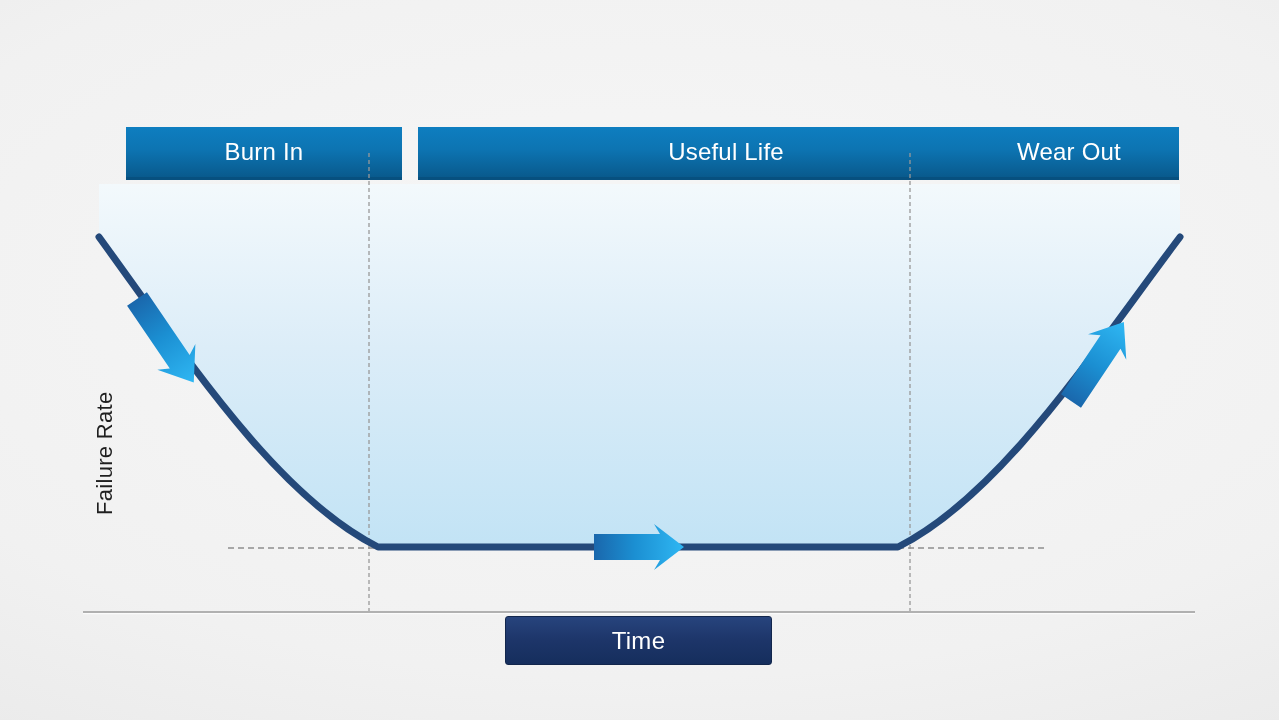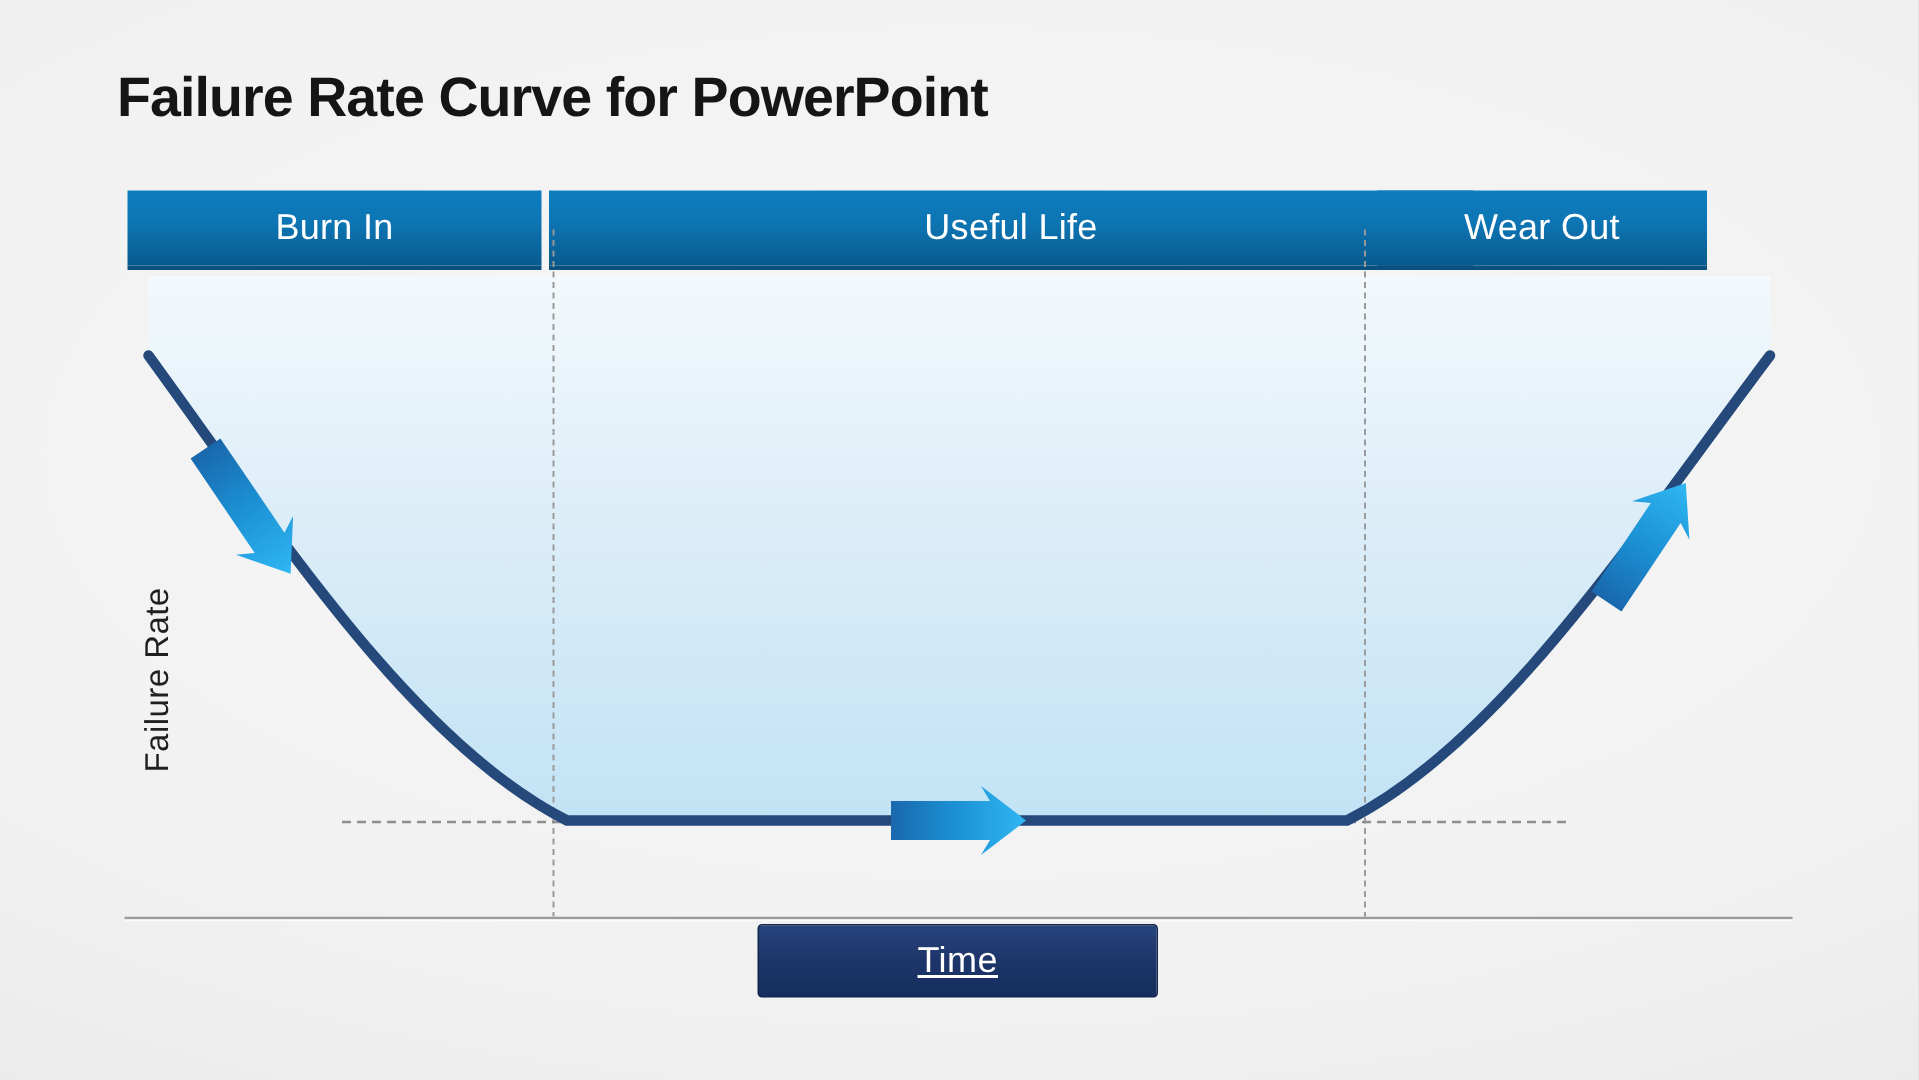--- a/index.html
+++ b/index.html
@@ -13,27 +13,27 @@
   .slide-title{
     position:absolute;left:78px;top:44px;
     font-size:37px;font-weight:700;letter-spacing:-0.6px;
     color:#151515;white-space:nowrap;
   }
   .phase-bar{
     position:absolute;top:127px;height:53px;
     background:linear-gradient(180deg,#0e7ec0 0%, #0d74b2 45%, #095a8d 100%);
     border-bottom:3px solid #07507f;
     box-sizing:border-box;
-    display:flex;align-items:center;justify-content:center;
+    display:flex;align-items:center;justify-content:center;margin-left:41px;
   }
   .phase-bar .bar-label{
     color:#fff;font-size:24px;font-weight:400;letter-spacing:0.2px;
   }
   .bar-burn-in{left:85px;width:276px;}
-  .bar-useful-life{left:366px;width:616px;}
+  .bar-useful-life{left:377px;width:616px;}
   .bar-wear-out{left:918px;width:220px;}
   .phase-desc{
     position:absolute;top:202px;
     font-size:20px;line-height:29px;color:#2d2d2d;
     text-align:center;white-space:pre-line;
   }
   .desc-burn-in{left:85px;width:276px;}
   .desc-useful-life{left:377px;width:524px;}
   .desc-wear-out{left:918px;width:277px;}
   .y-axis-label{
@@ -44,29 +44,28 @@
     white-space:nowrap;
   }
   .time-box{
     position:absolute;left:505px;top:616px;width:267px;height:49px;
     background:linear-gradient(180deg,#27447d 0%, #1d3569 50%, #152e5d 100%);
     border:1px solid #122half;
     border:1px solid #12264c;
     border-radius:3px;box-sizing:border-box;
     display:flex;align-items:center;justify-content:center;
   }
-  .time-box .time-label{color:#fff;font-size:24px;letter-spacing:0.3px;text-decoration:underline;}
+  .time-box .time-label{color:#fff;font-size:24px;letter-spacing:0.3px;}
   svg.curve-canvas{position:absolute;left:0;top:0;}
 </style>
 </head>
 <body>
 
 <div class="slide">
 
-  <div class="slide-title">Failure Rate Curve for PowerPoint</div>
 
   <div class="phase-bar bar-burn-in">
     <span class="bar-label">Burn In</span>
   </div>
   <div class="phase-bar bar-useful-life">
     <span class="bar-label">Useful Life</span>
   </div>
   <div class="phase-bar bar-wear-out">
     <span class="bar-label">Wear Out</span>
   </div>

